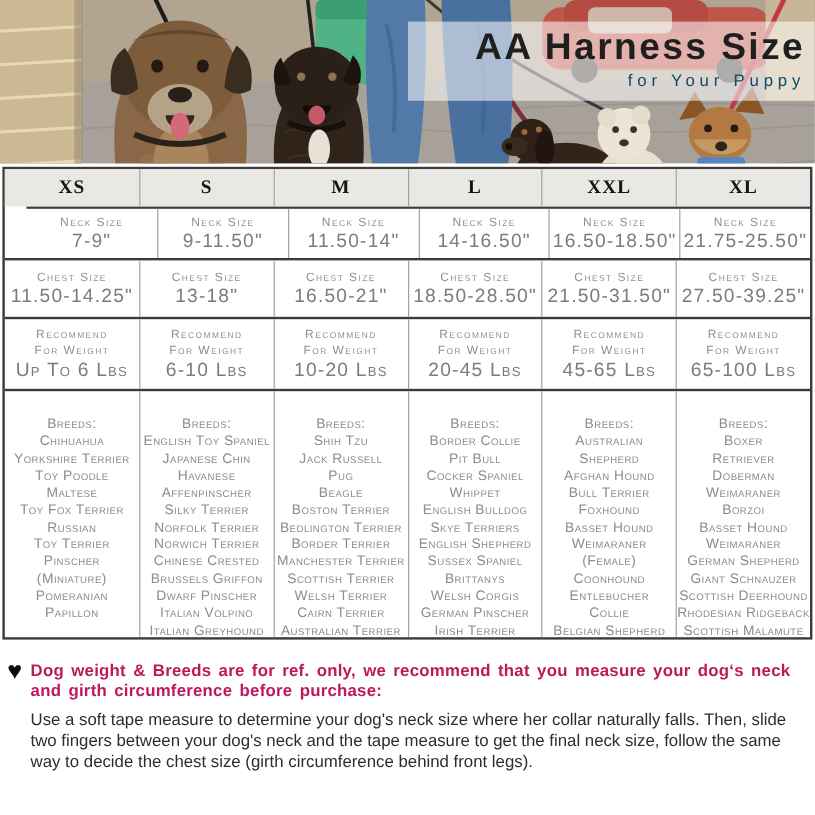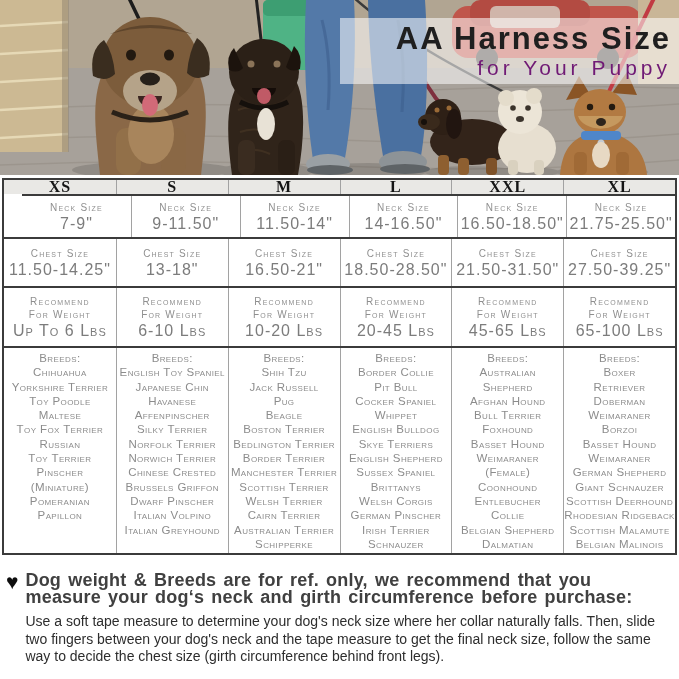--- a/index.html
+++ b/index.html
@@ -1,55 +1,55 @@
 <!DOCTYPE html>
 <html><head>
 <meta charset="utf-8">
 <style>
   html,body{margin:0;padding:0;background:#fff;}
   body{width:679px;height:679px;overflow:hidden;font-family:"Liberation Sans",sans-serif;}
 
   
-  .photo-wrap{position:relative;width:679px;height:175px;overflow:hidden;background:#a8a29a;}
+  .photo-wrap{position:relative;width:679px;height:136px;overflow:hidden;background:#a8a29a;}
   .photo-wrap svg{display:block;}
   .banner-overlay{position:absolute;top:18px;right:0;width:339px;height:66px;
     background:rgba(255,255,255,0.55);box-sizing:border-box;
     display:flex;flex-direction:column;align-items:flex-end;justify-content:center;
     padding-right:8px;}
   .banner-title{font-size:31px;font-weight:bold;letter-spacing:2px;color:#1f1f1f;
     line-height:33px;white-space:nowrap;}
-  .banner-sub{font-size:21px;font-weight:normal;letter-spacing:4px;color:#701a75;
+  .banner-sub{font-size:14px;font-weight:normal;letter-spacing:4px;color:#0c4a6e;
     line-height:25px;white-space:nowrap;}
 
   
   .size-table{margin:3px 2px 0 2px;border:2px solid #3b3b3b;background:#fff;}
   .trow{display:grid;grid-template-columns:repeat(6,1fr);}
   .trow + .trow{border-top:2px solid #3b3b3b;}
   .cell{min-width:0;overflow:hidden;display:flex;flex-direction:column;
     align-items:center;justify-content:center;text-align:center;}
   .cell + .cell{border-left:1px solid #a2a2a2;}
-  .r-head{height:14px;}
+  .r-head{height:31px;}
   .r-neck{height:41px;margin-left:18px;}
   .r-chest{height:47px;}
   .r-weight{height:58px;}
   .r-breeds{height:205px;}
   .head-cell{background:#e9e8e5;font-family:"Liberation Serif",serif;
     font-weight:bold;font-size:16px;letter-spacing:1px;color:#141414;}
   .sc{font-variant-caps:small-caps;font-variant:small-caps;}
   .lbl{font-size:10px;letter-spacing:1.2px;color:#8f8f8f;line-height:13px;white-space:nowrap;}
   .val{font-size:16px;letter-spacing:1px;color:#7c7c7c;line-height:19px;white-space:nowrap;}
-  .r-breeds .cell{justify-content:flex-start;padding-top:3px;}
+  .r-breeds .cell{justify-content:flex-start;padding-top:21px;}
   .breeds-list div,.lbl-breeds{font-size:11.5px;letter-spacing:0.4px;color:#8c8c8c;
     line-height:14.3px;white-space:nowrap;}
 
   
   .note{display:flex;align-items:flex-start;padding:17px 8px 0 6px;gap:7px;}
   .heart{font-size:21px;line-height:20px;color:#0d0d0d;flex:0 0 auto;}
   .note-texts{flex:1;min-width:0;}
-  .note-bold{font-weight:bold;font-size:18px;line-height:17px;color:#404040;
+  .note-bold{font-weight:bold;font-size:14px;line-height:17px;color:#be185d;
     letter-spacing:0.2px;word-spacing:2px;}
   .note-body{margin-top:7px;font-size:14px;line-height:17.5px;color:#2d2d2d;}
 </style>
 </head>
 <body>
 
 <div class="photo-wrap">
   <svg width="679" height="175" viewBox="0 0 679 175">
 
     <rect x="0" y="0" width="679" height="175" fill="#a7a19a"></rect>

